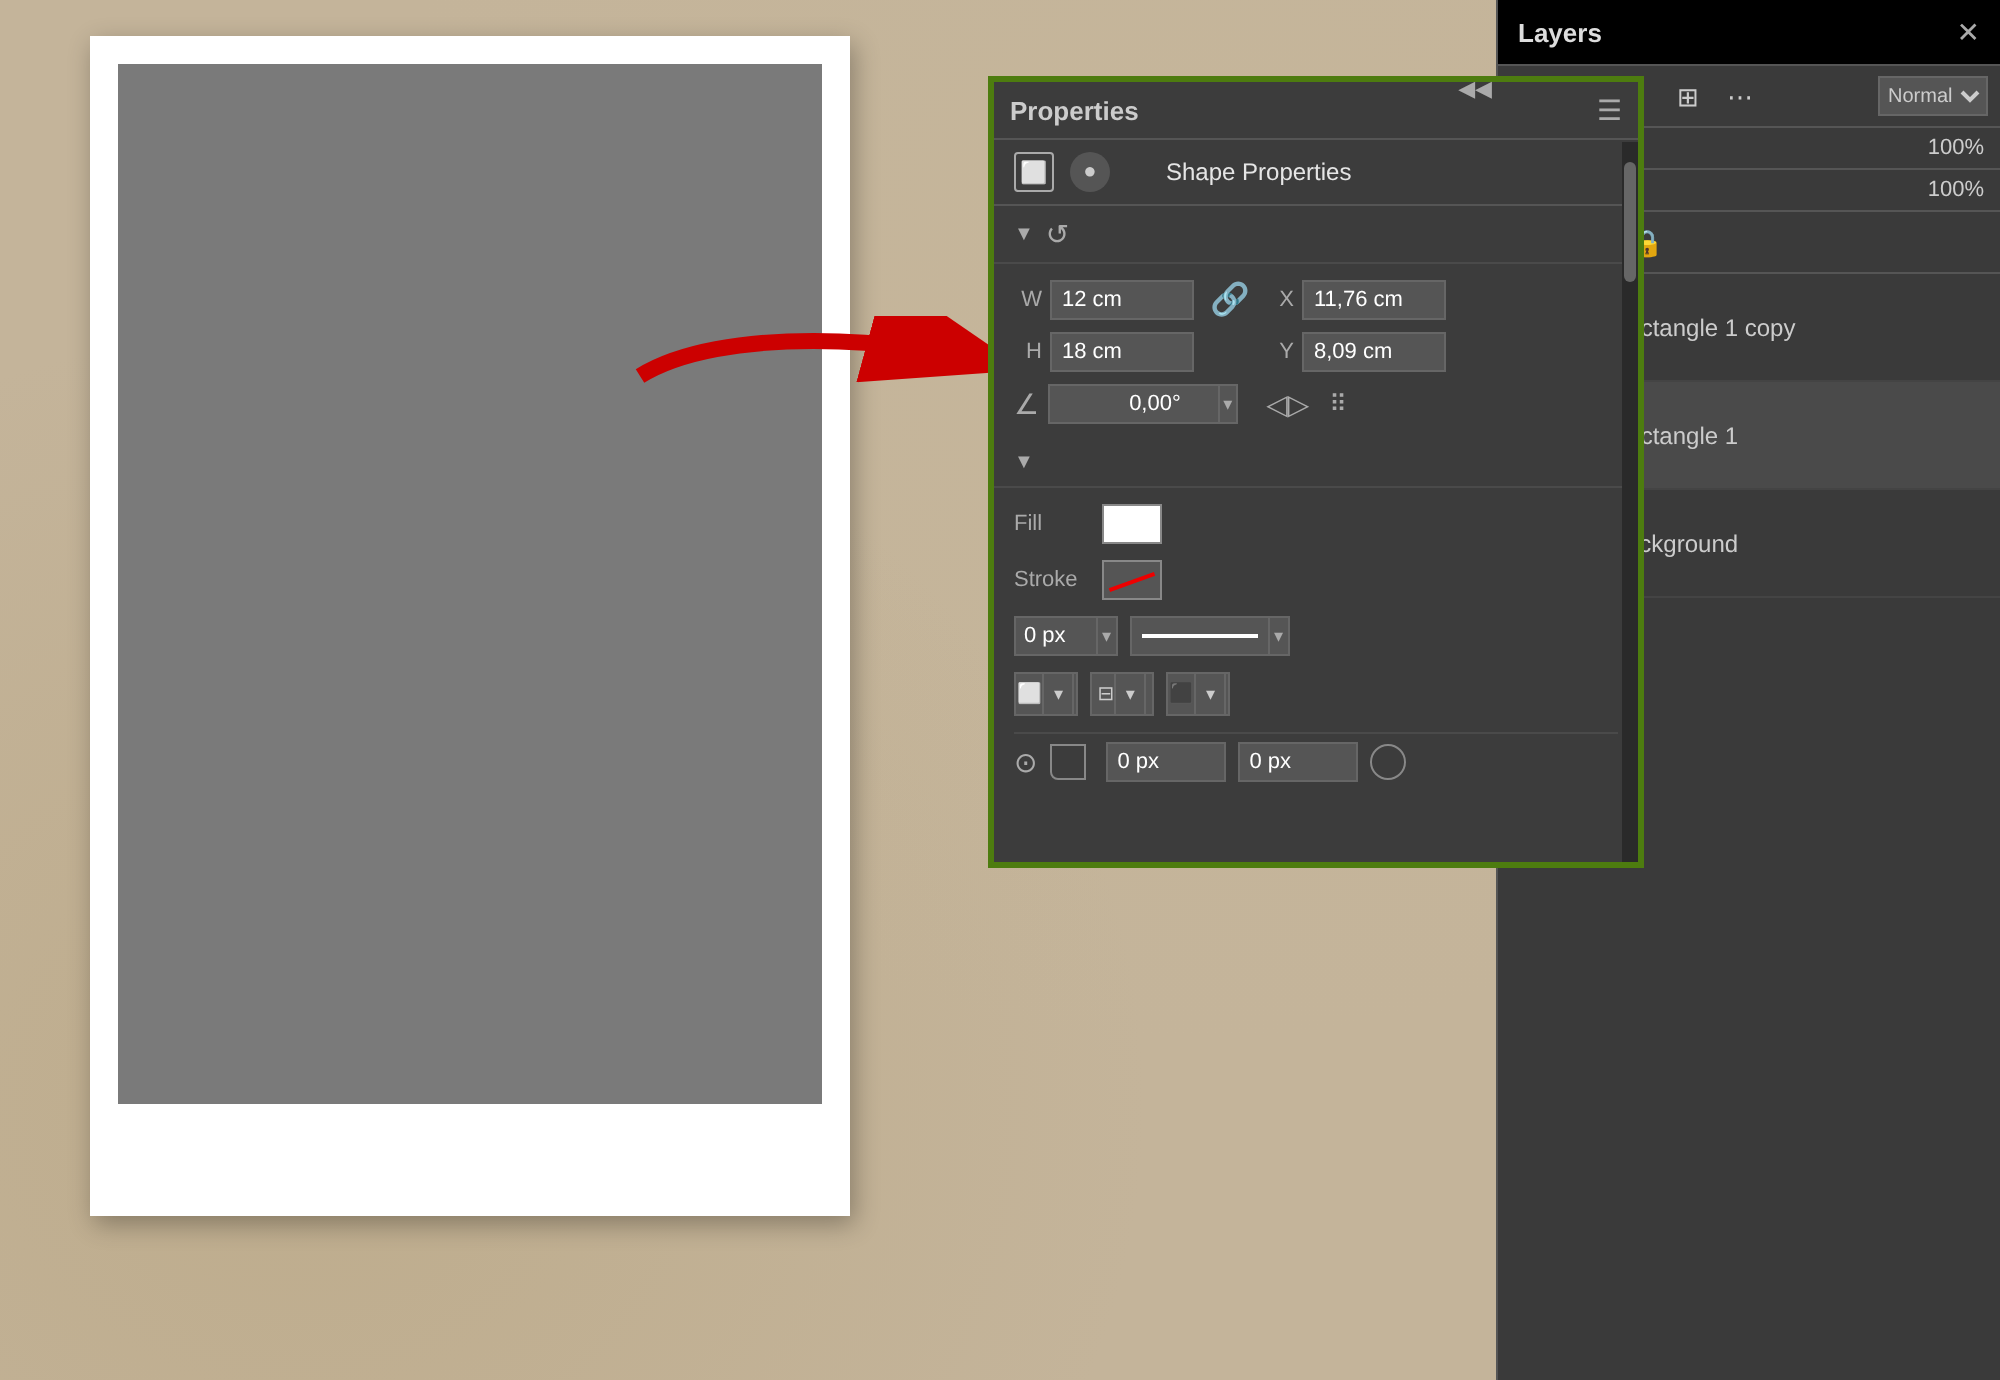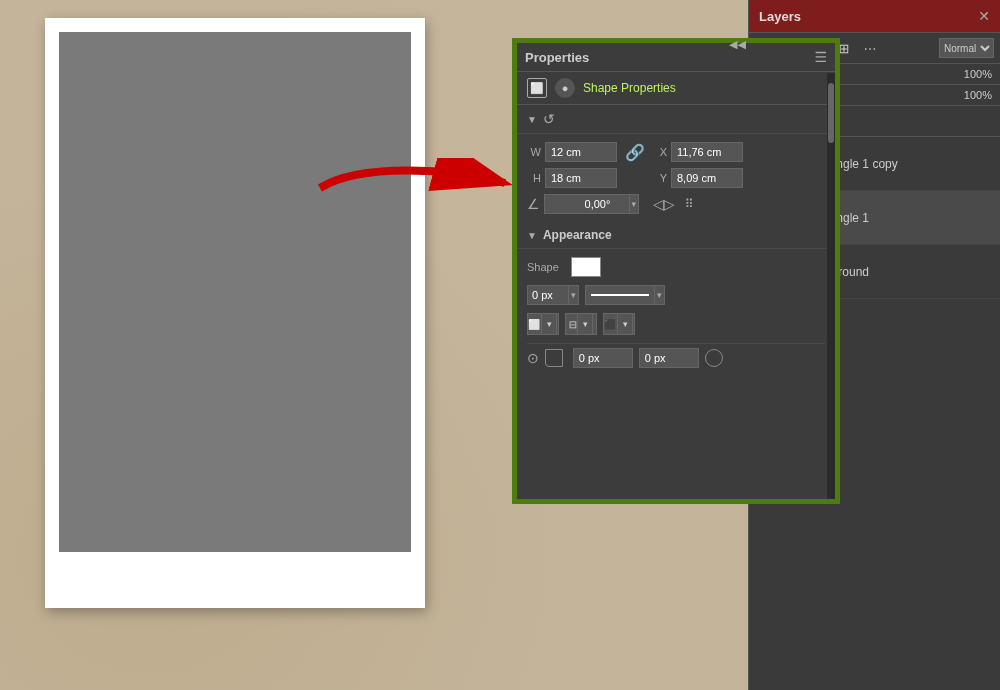--- a/index.html
+++ b/index.html
@@ -41,26 +41,26 @@
       left: 14px;
       top: 14px;
       width: 352px;
       height: 520px;
       background: #7a7a7a;
     }
 
     
     .properties-panel {
       position: absolute;
-      left: 512px;
+      left: 494px;
       top: 38px;
       width: 328px;
-      height: 466px;
+      height: 396px;
       background: #3c3c3c;
-      border: 5px solid #4d7c0f;
+      border: 3px solid #4d7c0f;
       z-index: 10;
     }
 
     .properties-header {
       display: flex;
       align-items: center;
       justify-content: space-between;
       background: #3c3c3c;
       padding: 6px 8px;
       border-bottom: 1px solid #555;
@@ -101,22 +101,23 @@
       width: 20px; height: 20px;
       border-radius: 50%;
       background: #555;
       display: flex; align-items: center; justify-content: center;
       color: #ccc;
       font-size: 11px;
       cursor: pointer;
     }
 
     .shape-props-label {
-      color: #bef264;
+      color: #e5e5e5;
       font-size: 12px;
+      margin-left: 20px;
     }
 
     
     .section-header {
       display: flex;
       align-items: center;
       padding: 6px 10px;
       background: #3c3c3c;
       cursor: pointer;
       border-bottom: 1px solid #4a4a4a;
@@ -440,21 +441,21 @@
       background: #3a3a3a;
       border-left: 1px solid #555;
     }
 
     .layers-header {
       display: flex;
       align-items: center;
       justify-content: space-between;
       padding: 8px 10px;
       border-bottom: 1px solid #555;
-      background: #7f1d1d;
+      background: #000000;
       gap: 26px;
     }
 
     .layers-title {
       color: #ddd;
       font-size: 13px;
       font-weight: bold;
     }
 
     .layers-close {
@@ -652,30 +653,33 @@
         <input class="angle-input" type="text" value="0,00°" style="">
         <span class="angle-dropdown">▾</span>
       </div>
       <span class="flip-icon">◁▷</span>
       <span class="dots-icon">⠿</span>
     </div>
   </div>
 
   <div class="section-header">
     <span class="section-arrow">▼</span>
-    <span class="section-title">Appearance</span>
   </div>
 
   <div class="appearance-content">
 
     <div class="appearance-row">
-      <span class="appearance-label">Shape</span>
+      <span class="appearance-label">Fill</span>
       <div class="color-swatch"></div>
     </div>
 
+    <div class="appearance-row">
+      <span class="appearance-label">Stroke</span>
+      <div class="stroke-swatch"></div>
+    </div>
 
     <div class="stroke-row-2">
       <div class="stroke-input-wrapper">
         <input class="stroke-input" type="text" value="0 px" style="">
         <span class="stroke-dropdown">▾</span>
       </div>
       <div class="stroke-line-wrapper">
         <div class="stroke-line-inner"></div>
         <span class="stroke-line-dropdown">▾</span>
       </div>

